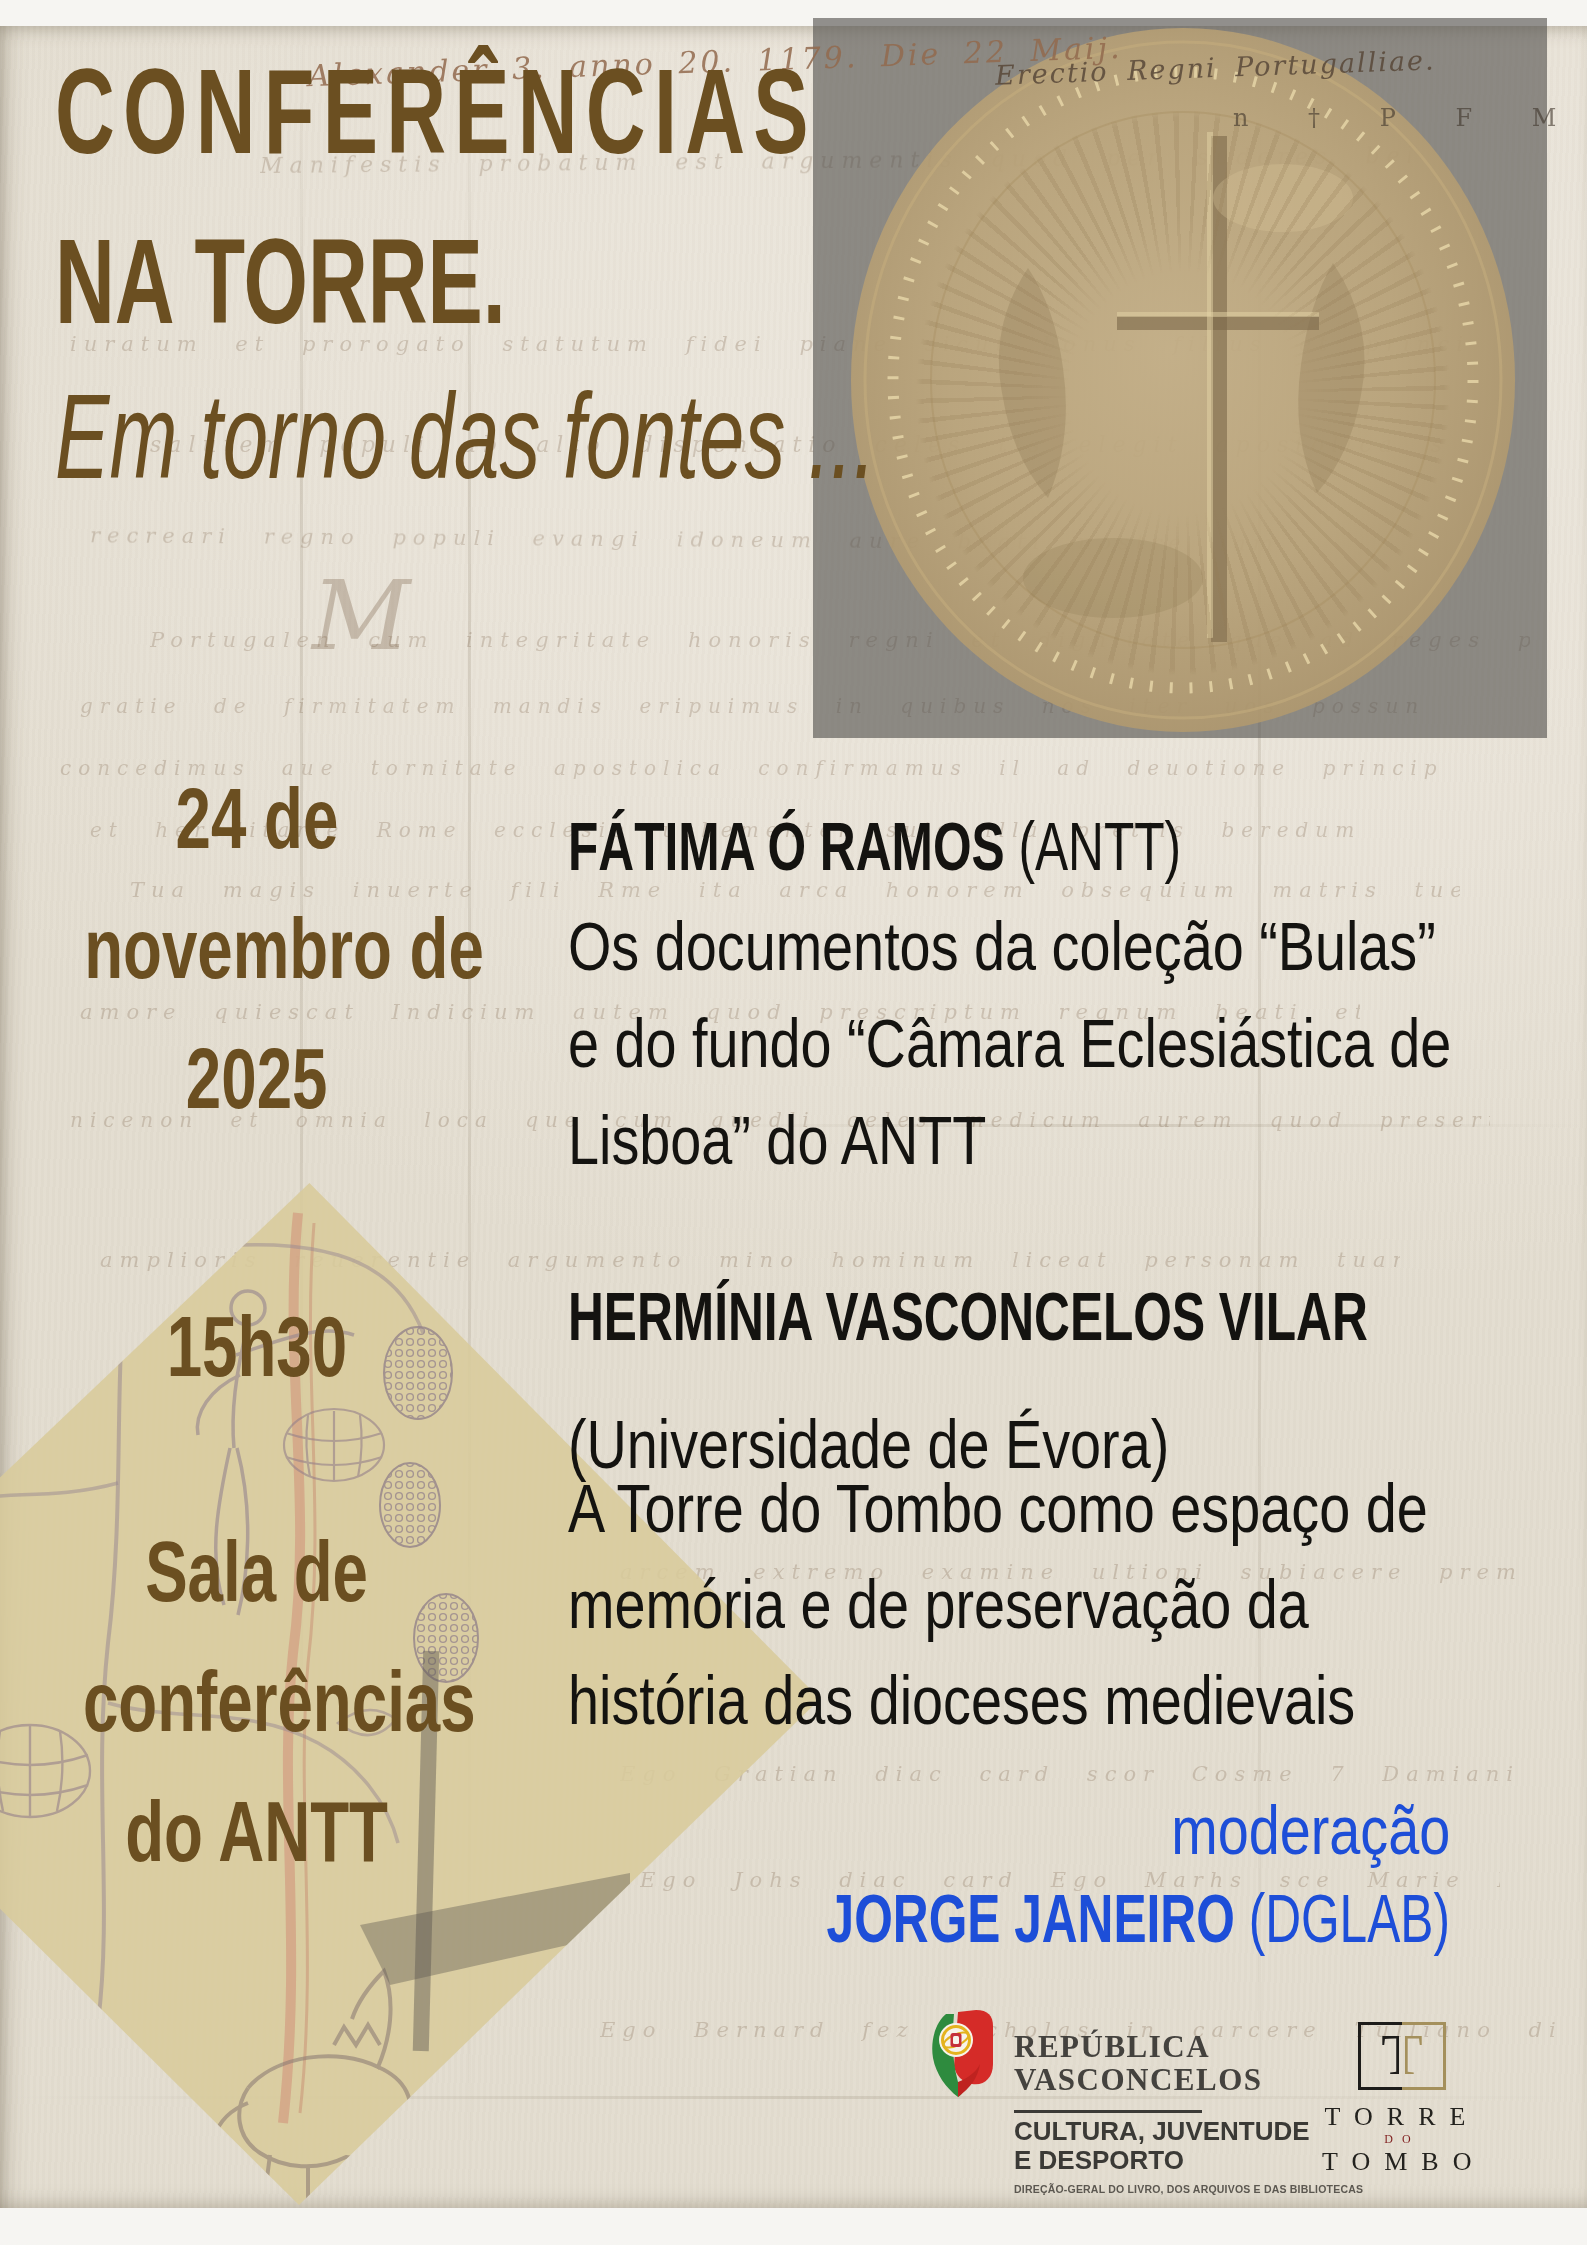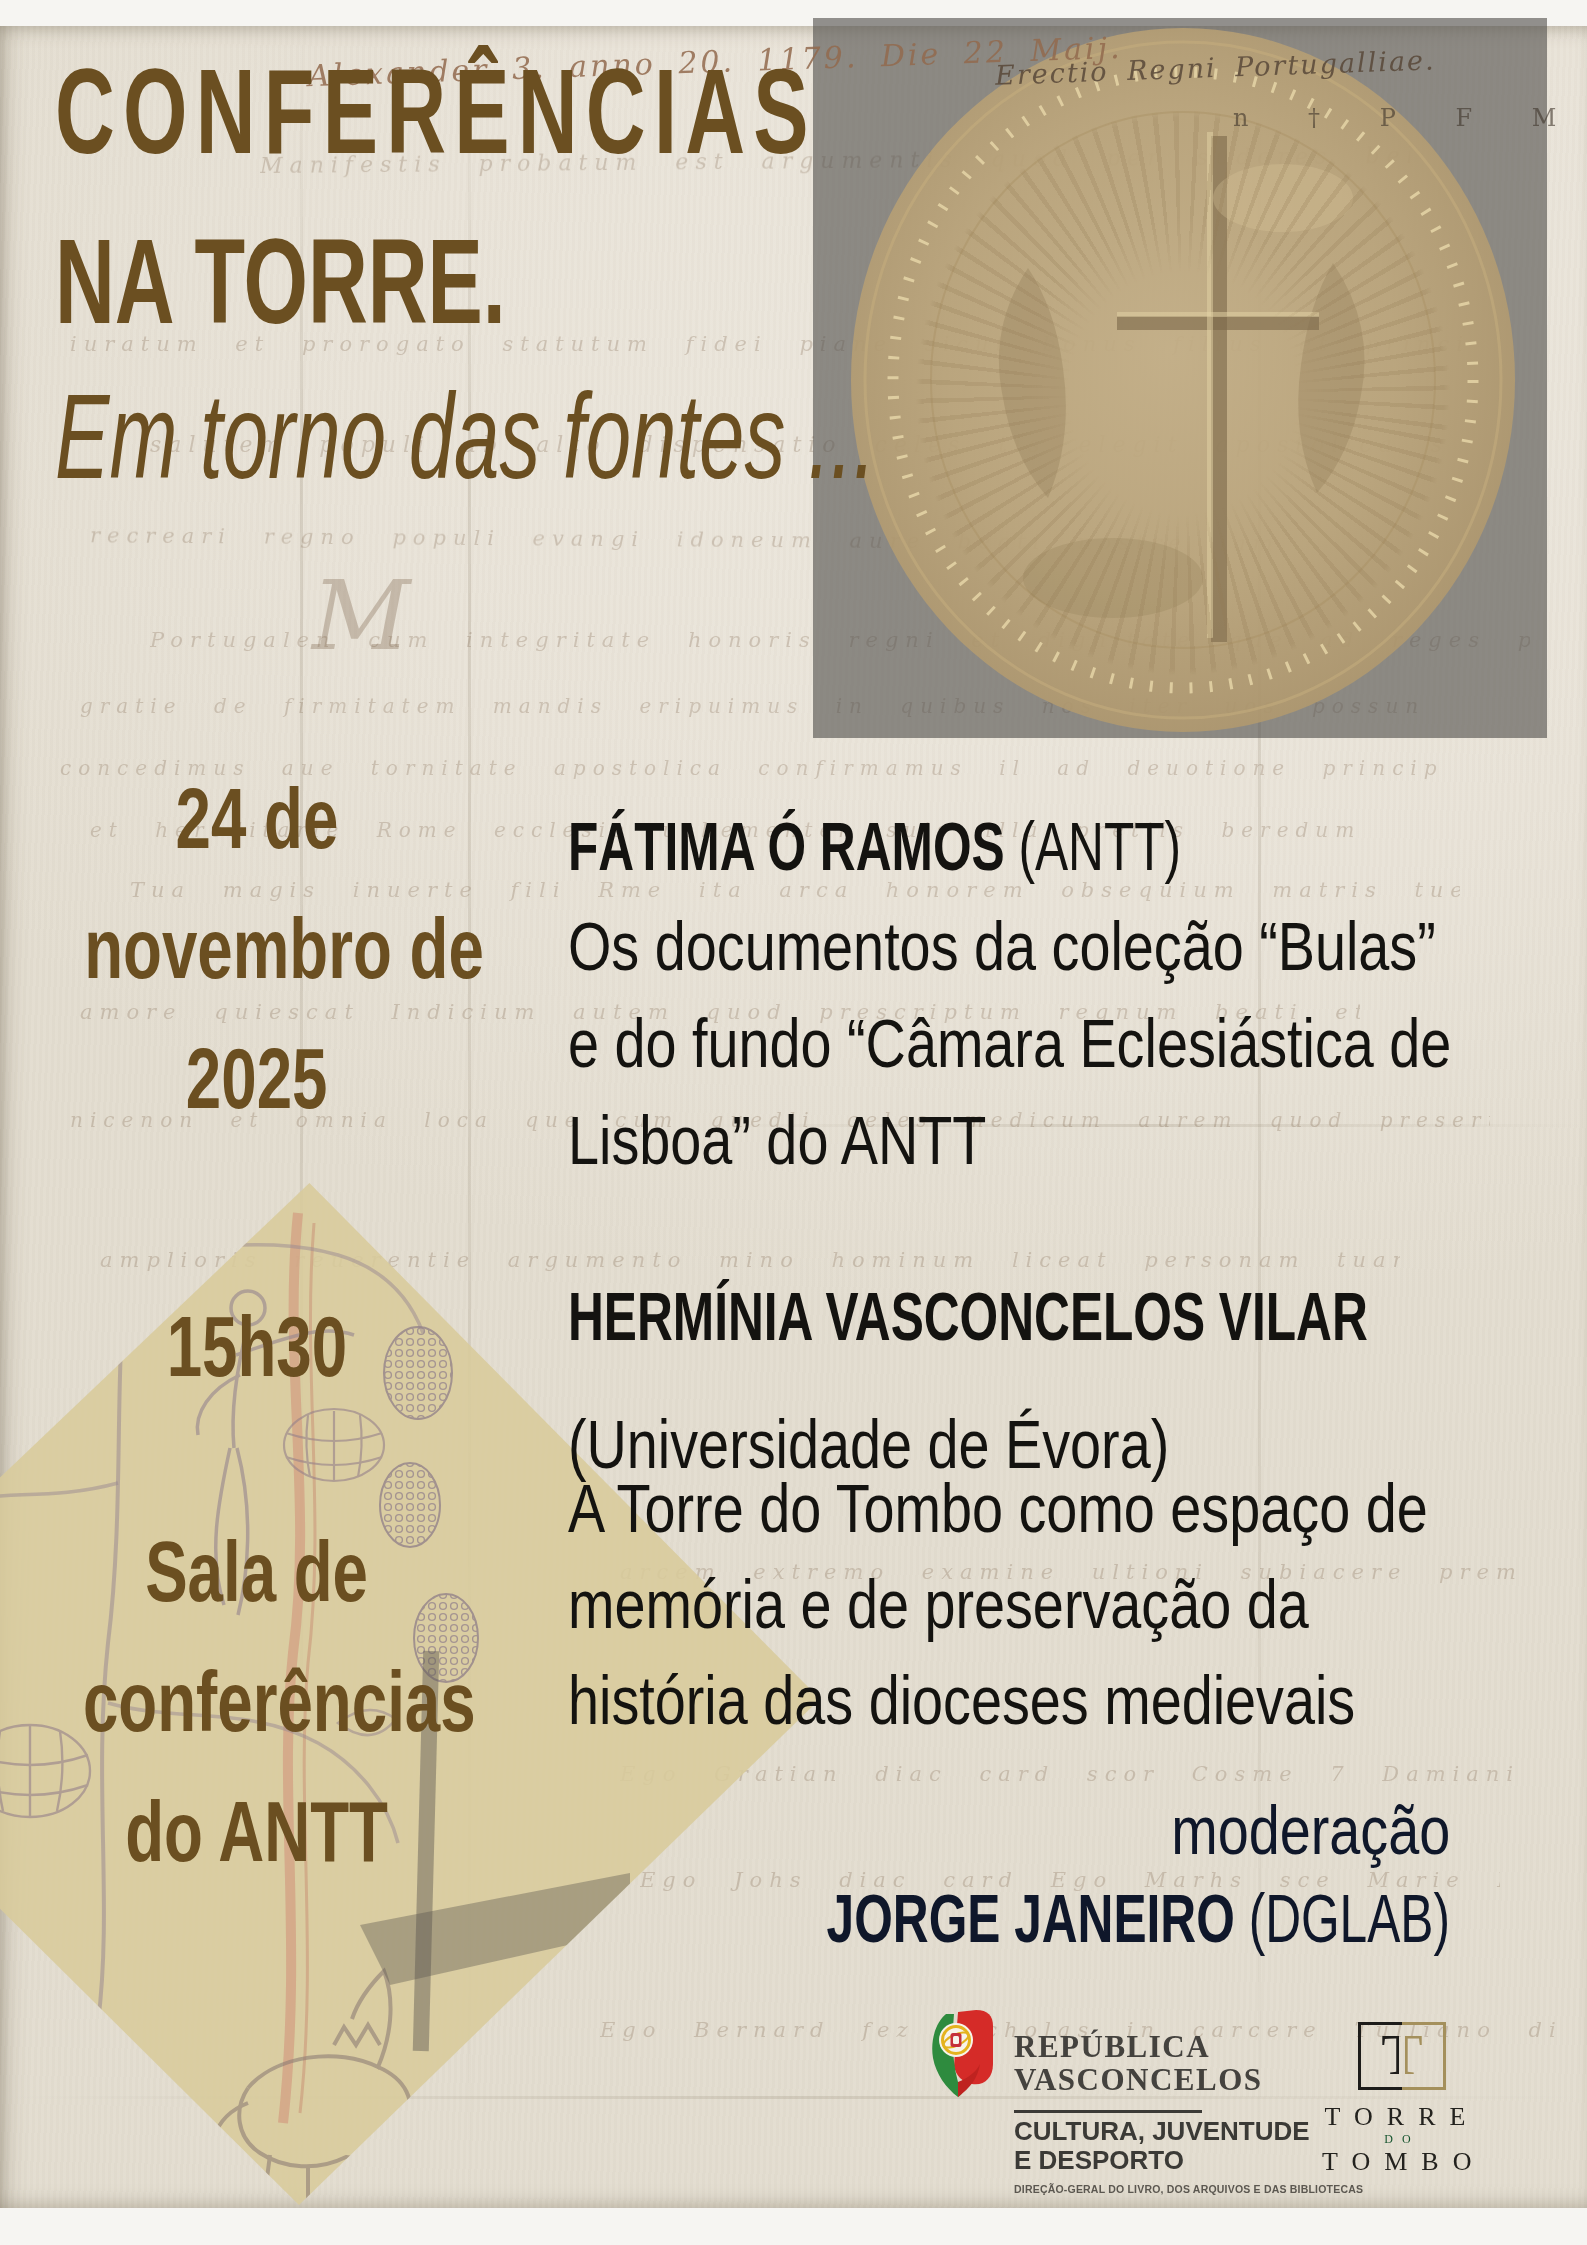--- a/index.html
+++ b/index.html
@@ -60,21 +60,21 @@
       font-weight:700;font-size:86px;color:#6b4f21;line-height:1;z-index:5;}
   .brown-line .in{display:inline-block;transform:scaleX(.74);transform-origin:50% 50%;}
 
   
   .rl{position:absolute;left:568px;white-space:nowrap;color:#141310;font-size:68px;line-height:1;z-index:5;}
   .rl .in{display:inline-block;transform-origin:0 50%;}
   .sx82{transform:scaleX(.82);}
   .sx73{transform:scaleX(.73);}
   .rl b{font-weight:700;}
   .mod{position:absolute;left:568px;width:882px;text-align:right;white-space:nowrap;
-      color:#0f172a;font-size:68px;line-height:1;z-index:5;}
+      color:#1d4ed8;font-size:68px;line-height:1;z-index:5;}
   .mod .in{display:inline-block;transform-origin:100% 50%;}
 
   
   .rp-icon{position:absolute;left:928px;top:2008px;z-index:5;}
   .rp-text{position:absolute;left:1014px;top:2030px;z-index:5;color:#44423e;}
   .rp-name{font-family:"Liberation Serif",serif;font-weight:700;font-size:31px;line-height:33px;letter-spacing:1.5px;}
   .rp-rule{width:188px;height:3px;background:#3b3a36;margin-top:14px;}
   .rp-dept{margin-top:4px;font-weight:700;font-size:26px;line-height:29px;color:#3b3a36;}
   .rp-sub{margin-top:8px;font-weight:700;font-size:10.5px;letter-spacing:.2px;color:#5b5750;}
 
@@ -82,21 +82,21 @@
       font-family:"Liberation Serif",serif;text-align:center;}
   .tt-sq{position:relative;width:88px;height:68px;margin:0 auto;}
   .tt-sq .half-l{position:absolute;left:0;top:0;width:44px;height:68px;box-sizing:border-box;
       border:3px solid #1d1c1a;border-right:none;}
   .tt-sq .half-r{position:absolute;right:0;top:0;width:44px;height:68px;box-sizing:border-box;
       border:3px solid #a4905c;border-left:none;}
   .tt-sq .mono{position:absolute;top:2px;width:100%;text-align:center;font-size:58px;line-height:62px;font-weight:400;}
   .tt-sq .mono.black{color:#1d1c1a;clip-path:inset(0 50% 0 0);transform:translateX(-3px);}
   .tt-sq .mono.gold{color:#a4905c;clip-path:inset(0 0 0 50%);transform:translateX(3px);}
   .tt-word{margin-top:14px;font-size:26px;letter-spacing:14px;line-height:26px;}
-  .tt-do{font-size:12px;letter-spacing:9px;color:#14532d;line-height:13px;margin-top:3px;}
+  .tt-do{font-size:12px;letter-spacing:9px;color:#7f1d1d;line-height:13px;margin-top:3px;}
   .tt-word2{font-size:26px;letter-spacing:14px;line-height:26px;margin-top:3px;}
 </style>
 </head>
 <body>
 
 <div class="page">
 
   <div class="parchment">
     <div class="grain"></div>
     <div class="fold-v" style="left:300px"></div>

